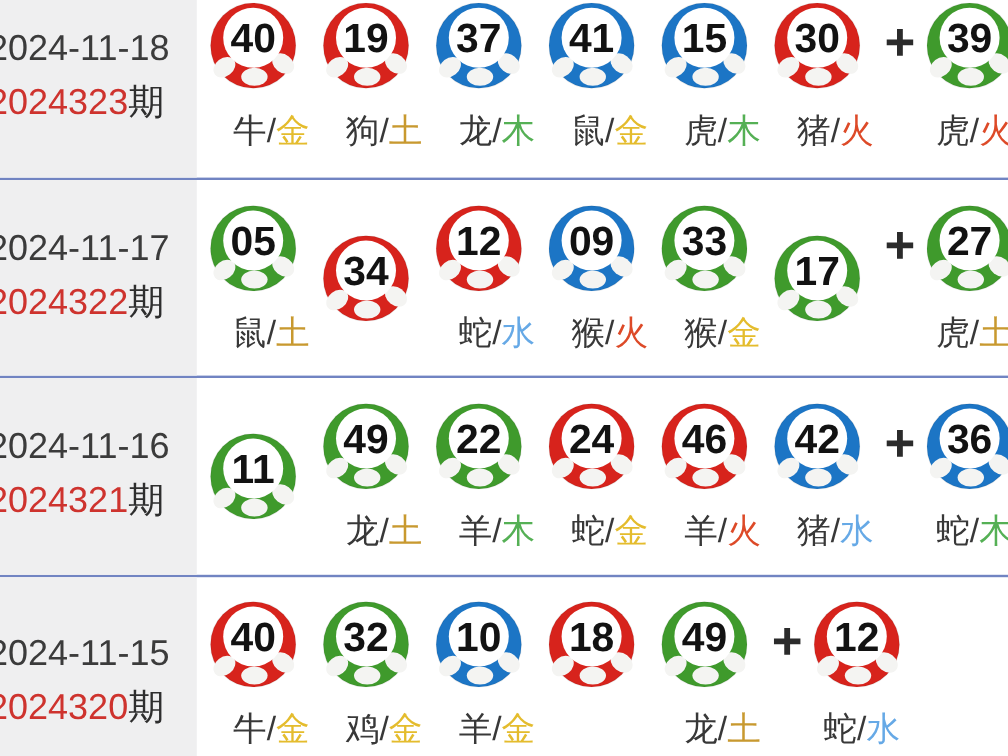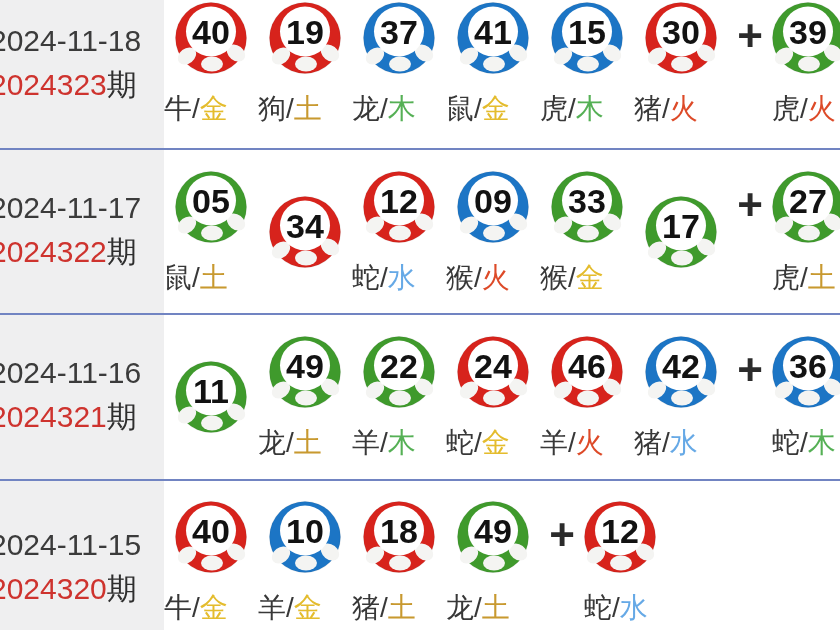--- a/index.html
+++ b/index.html
@@ -37,21 +37,21 @@
     align-items:center;justify-content:center;
   }
   .special-cell{align-items:flex-start;}
   .row-1 .ball-cell,.row-1 .plus-cell{justify-content:flex-start;padding-top:2px;}
   .row-4 .ball-cell,.row-4 .plus-cell{justify-content:flex-start;padding-top:20px;}
 
   .ball-svg{display:block;width:72px;height:72px;}
 
   .zel{
     margin-top:20px;font-size:28px;line-height:30px;height:30px;
-    color:#383838;font-weight:500;white-space:nowrap;width:94px;text-align:left;
+    color:#383838;font-weight:500;white-space:nowrap;width:94px;text-align:right;
   }
   .special-cell .zel{width:72px;}
   .zel .element{font-weight:500;}
 
   .plus-cell{
     flex:0 0 44px;width:44px;display:flex;flex-direction:column;
     align-items:center;justify-content:center;
   }
   .plus-glyph{
     height:72px;line-height:68px;font-size:44px;font-weight:700;color:#2B2B2B;
@@ -365,41 +365,52 @@
               <ellipse cx="12" cy="54" rx="10" ry="7.5" fill="#f4f4f2" transform="rotate(-38 12 54)"></ellipse>
               <ellipse cx="37" cy="62" rx="11" ry="7.5" fill="#f4f4f2"></ellipse>
               <ellipse cx="61" cy="51" rx="10" ry="7.5" fill="#f4f4f2" transform="rotate(38 61 51)"></ellipse>
               <circle cx="36" cy="29.5" r="25" fill="#ffffff"></circle>
               <text class="ball-num" text-anchor="middle" x="36" y="41.5" font-family="Liberation Sans, DejaVu Sans, sans-serif" font-size="34" font-weight="700" fill="#121212">40</text>
             </svg>
             <div class="zel"><span>牛</span><span>/</span><span class="element" style="color: rgb(228, 188, 45);">金</span></div>
           </div>
           <div class="ball-cell">
             <svg class="ball-svg" viewBox="0 0 72 72" xmlns="http://www.w3.org/2000/svg">
+              <circle cx="36" cy="36" r="35.5" fill="#3F9A2C"></circle>
+              <circle cx="36" cy="36" r="35.5" fill="none" stroke="rgba(0,0,0,0.08)" stroke-width="1"></circle>
+              <ellipse cx="12" cy="54" rx="10" ry="7.5" fill="#f4f4f2" transform="rotate(-38 12 54)"></ellipse>
+              <ellipse cx="37" cy="62" rx="11" ry="7.5" fill="#f4f4f2"></ellipse>
+              <ellipse cx="61" cy="51" rx="10" ry="7.5" fill="#f4f4f2" transform="rotate(38 61 51)"></ellipse>
+              <circle cx="36" cy="29.5" r="25" fill="#ffffff"></circle>
+              <text class="ball-num" text-anchor="middle" x="36" y="41.5" font-family="Liberation Sans, DejaVu Sans, sans-serif" font-size="34" font-weight="700" fill="#121212">32</text>
+            </svg>
+            <div class="zel"><span>鸡</span><span>/</span><span class="element" style="color: rgb(228, 188, 45);">金</span></div>
+          </div>
+          <div class="ball-cell">
+            <svg class="ball-svg" viewBox="0 0 72 72" xmlns="http://www.w3.org/2000/svg">
               <circle cx="36" cy="36" r="35.5" fill="#1C75C5"></circle>
               <circle cx="36" cy="36" r="35.5" fill="none" stroke="rgba(0,0,0,0.08)" stroke-width="1"></circle>
               <ellipse cx="12" cy="54" rx="10" ry="7.5" fill="#f4f4f2" transform="rotate(-38 12 54)"></ellipse>
               <ellipse cx="37" cy="62" rx="11" ry="7.5" fill="#f4f4f2"></ellipse>
               <ellipse cx="61" cy="51" rx="10" ry="7.5" fill="#f4f4f2" transform="rotate(38 61 51)"></ellipse>
               <circle cx="36" cy="29.5" r="25" fill="#ffffff"></circle>
               <text class="ball-num" text-anchor="middle" x="36" y="41.5" font-family="Liberation Sans, DejaVu Sans, sans-serif" font-size="34" font-weight="700" fill="#121212">10</text>
             </svg>
             <div class="zel"><span>羊</span><span>/</span><span class="element" style="color: rgb(228, 188, 45);">金</span></div>
           </div>
           <div class="ball-cell">
             <svg class="ball-svg" viewBox="0 0 72 72" xmlns="http://www.w3.org/2000/svg">
               <circle cx="36" cy="36" r="35.5" fill="#D7231C"></circle>
               <circle cx="36" cy="36" r="35.5" fill="none" stroke="rgba(0,0,0,0.08)" stroke-width="1"></circle>
               <ellipse cx="12" cy="54" rx="10" ry="7.5" fill="#f4f4f2" transform="rotate(-38 12 54)"></ellipse>
               <ellipse cx="37" cy="62" rx="11" ry="7.5" fill="#f4f4f2"></ellipse>
               <ellipse cx="61" cy="51" rx="10" ry="7.5" fill="#f4f4f2" transform="rotate(38 61 51)"></ellipse>
               <circle cx="36" cy="29.5" r="25" fill="#ffffff"></circle>
               <text class="ball-num" text-anchor="middle" x="36" y="41.5" font-family="Liberation Sans, DejaVu Sans, sans-serif" font-size="34" font-weight="700" fill="#121212">18</text>
             </svg>
-            <div class="zel"><span>猪</span><span>/</span><span class="element" style="color: rgb(200, 153, 47);">土</span></div>
           </div>
           <div class="ball-cell">
             <svg class="ball-svg" viewBox="0 0 72 72" xmlns="http://www.w3.org/2000/svg">
               <circle cx="36" cy="36" r="35.5" fill="#3F9A2C"></circle>
               <circle cx="36" cy="36" r="35.5" fill="none" stroke="rgba(0,0,0,0.08)" stroke-width="1"></circle>
               <ellipse cx="12" cy="54" rx="10" ry="7.5" fill="#f4f4f2" transform="rotate(-38 12 54)"></ellipse>
               <ellipse cx="37" cy="62" rx="11" ry="7.5" fill="#f4f4f2"></ellipse>
               <ellipse cx="61" cy="51" rx="10" ry="7.5" fill="#f4f4f2" transform="rotate(38 61 51)"></ellipse>
               <circle cx="36" cy="29.5" r="25" fill="#ffffff"></circle>
               <text class="ball-num" text-anchor="middle" x="36" y="41.5" font-family="Liberation Sans, DejaVu Sans, sans-serif" font-size="34" font-weight="700" fill="#121212">49</text>

